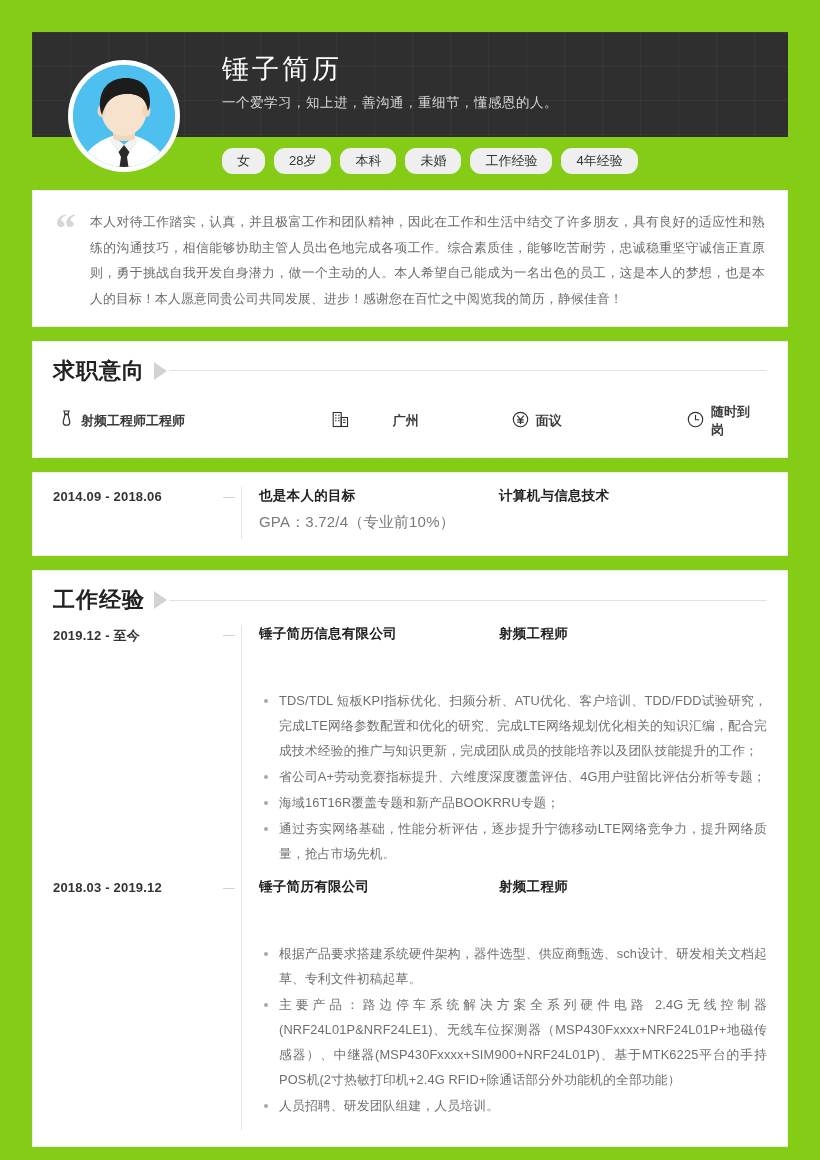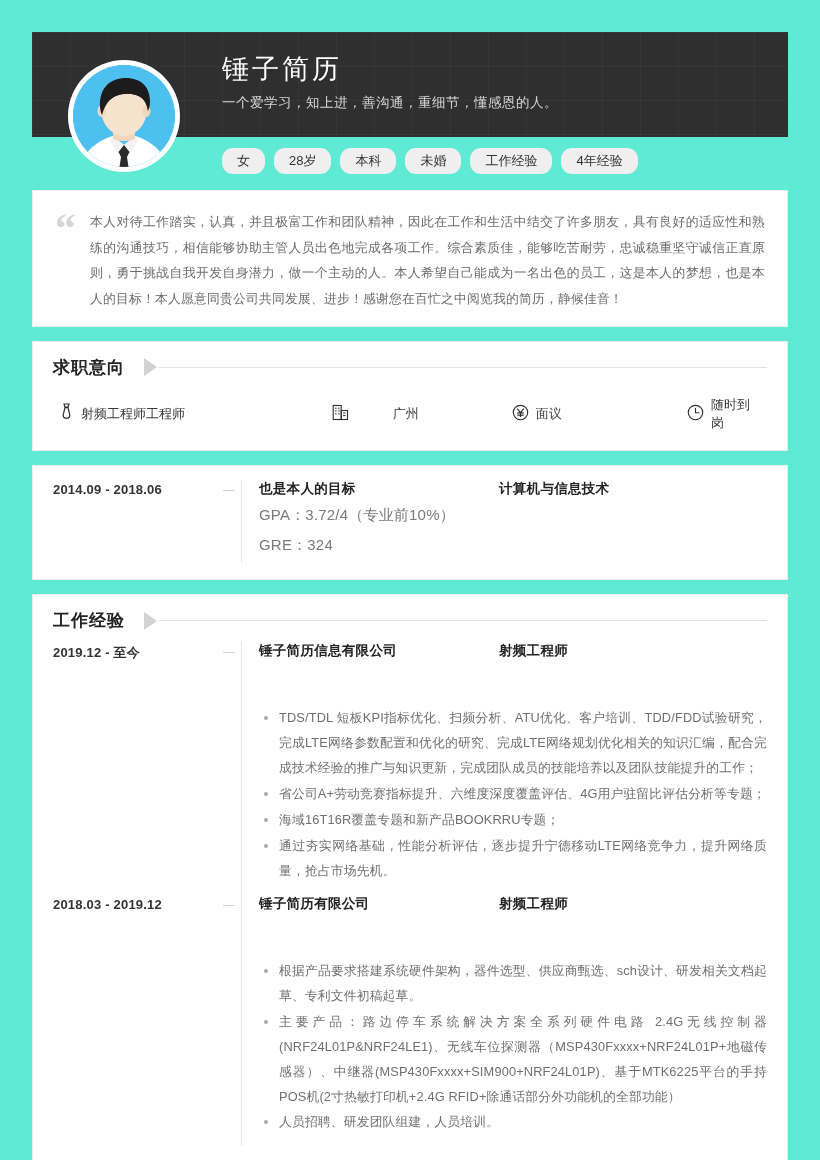--- a/index.html
+++ b/index.html
@@ -5,21 +5,21 @@
   * { box-sizing: border-box; margin: 0; padding: 0; }
   html, body {
     width: 820px; height: 1160px;
     background: #ffffff;
     font-family: "Liberation Sans", "DejaVu Sans", sans-serif;
     -webkit-font-smoothing: antialiased;
   }
   .page {
     position: relative;
     width: 820px; height: 1160px;
-    background: #5eead4;
+    background: #84cc16;
     overflow: hidden;
   }
 
   
   .header {
     position: relative;
     margin: 32px 32px 0 32px;
     height: 105px;
     background-color: #2f2f2f;
     background-image:
@@ -112,45 +112,46 @@
   }
 
   
   .sec-head {
     display: flex;
     align-items: center;
     gap: 0;
     margin-bottom: 10px;
   }
   .sec-title {
-    font-size: 17px;
+    font-size: 22px;
     font-weight: 700;
     color: #222222;
     letter-spacing: 1px;
-    padding-right: 19px;
+    padding-right: 9px;
   }
   .sec-arrow {
     width: 0; height: 0;
     border-top: 9px solid transparent;
     border-bottom: 9px solid transparent;
     border-left: 13px solid #d3d3d3;
     flex: 0 0 auto;
   }
   .sec-rule {
     flex: 1 1 auto;
     height: 1px;
     background: #e2e2e2;
     margin-left: 2px;
   }
 
   
   .intent-row {
     display: flex;
     align-items: center;
     padding: 7px 6px 2px 6px;
+    font-weight: bold;
   }
   .intent-item {
     display: flex;
     align-items: center;
     gap: 7px;
     color: #3a3a3a;
     font-size: 13px;
   }
   .intent-item .ico { flex: 0 0 auto; display: block; }
   .intent-1 { width: 280px; }
@@ -349,21 +350,20 @@
       <div class="entry-rail">
         <span class="dash"></span>
         <span class="vline"></span>
       </div>
       <div class="entry-body">
         <div class="entry-titles">
           <span class="entry-org">也是本人的目标</span>
           <span class="entry-role">计算机与信息技术</span>
         </div>
         <div class="entry-sub">GPA：3.72/4（专业前10%）</div>
-        <div class="entry-sub indent">GRE：324</div>
       </div>
     </div>
   </div>
 
   <div class="card">
     <div class="sec-head">
       <span class="sec-title">工作经验</span>
       <span class="sec-arrow"></span>
       <span class="sec-rule"></span>
     </div>

